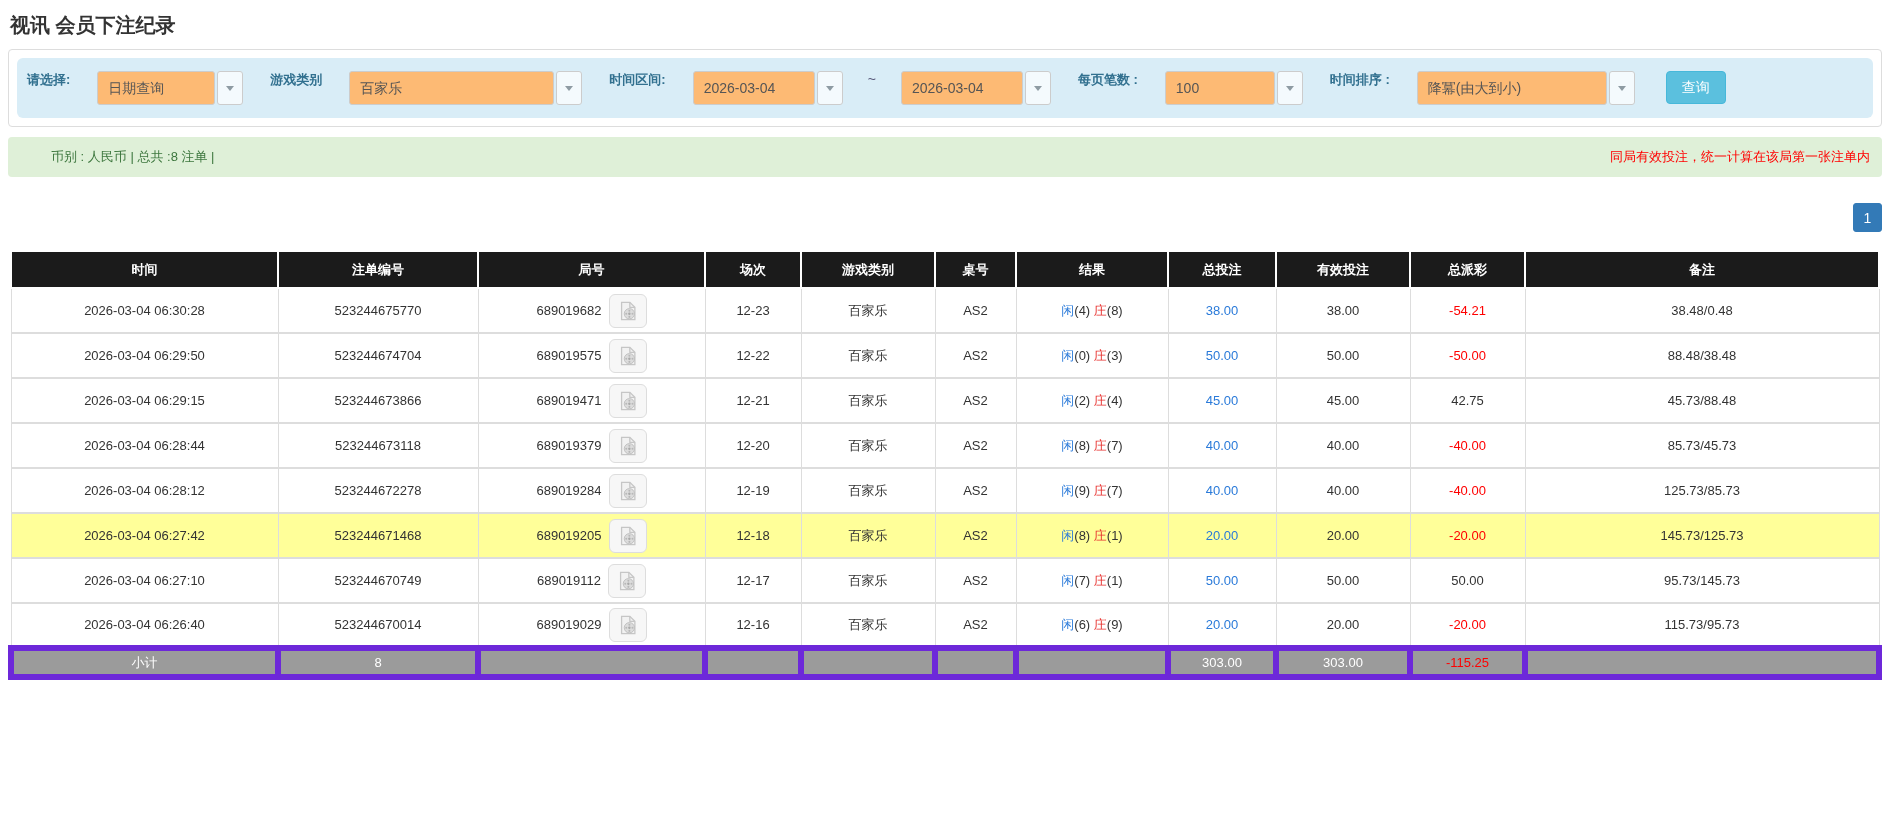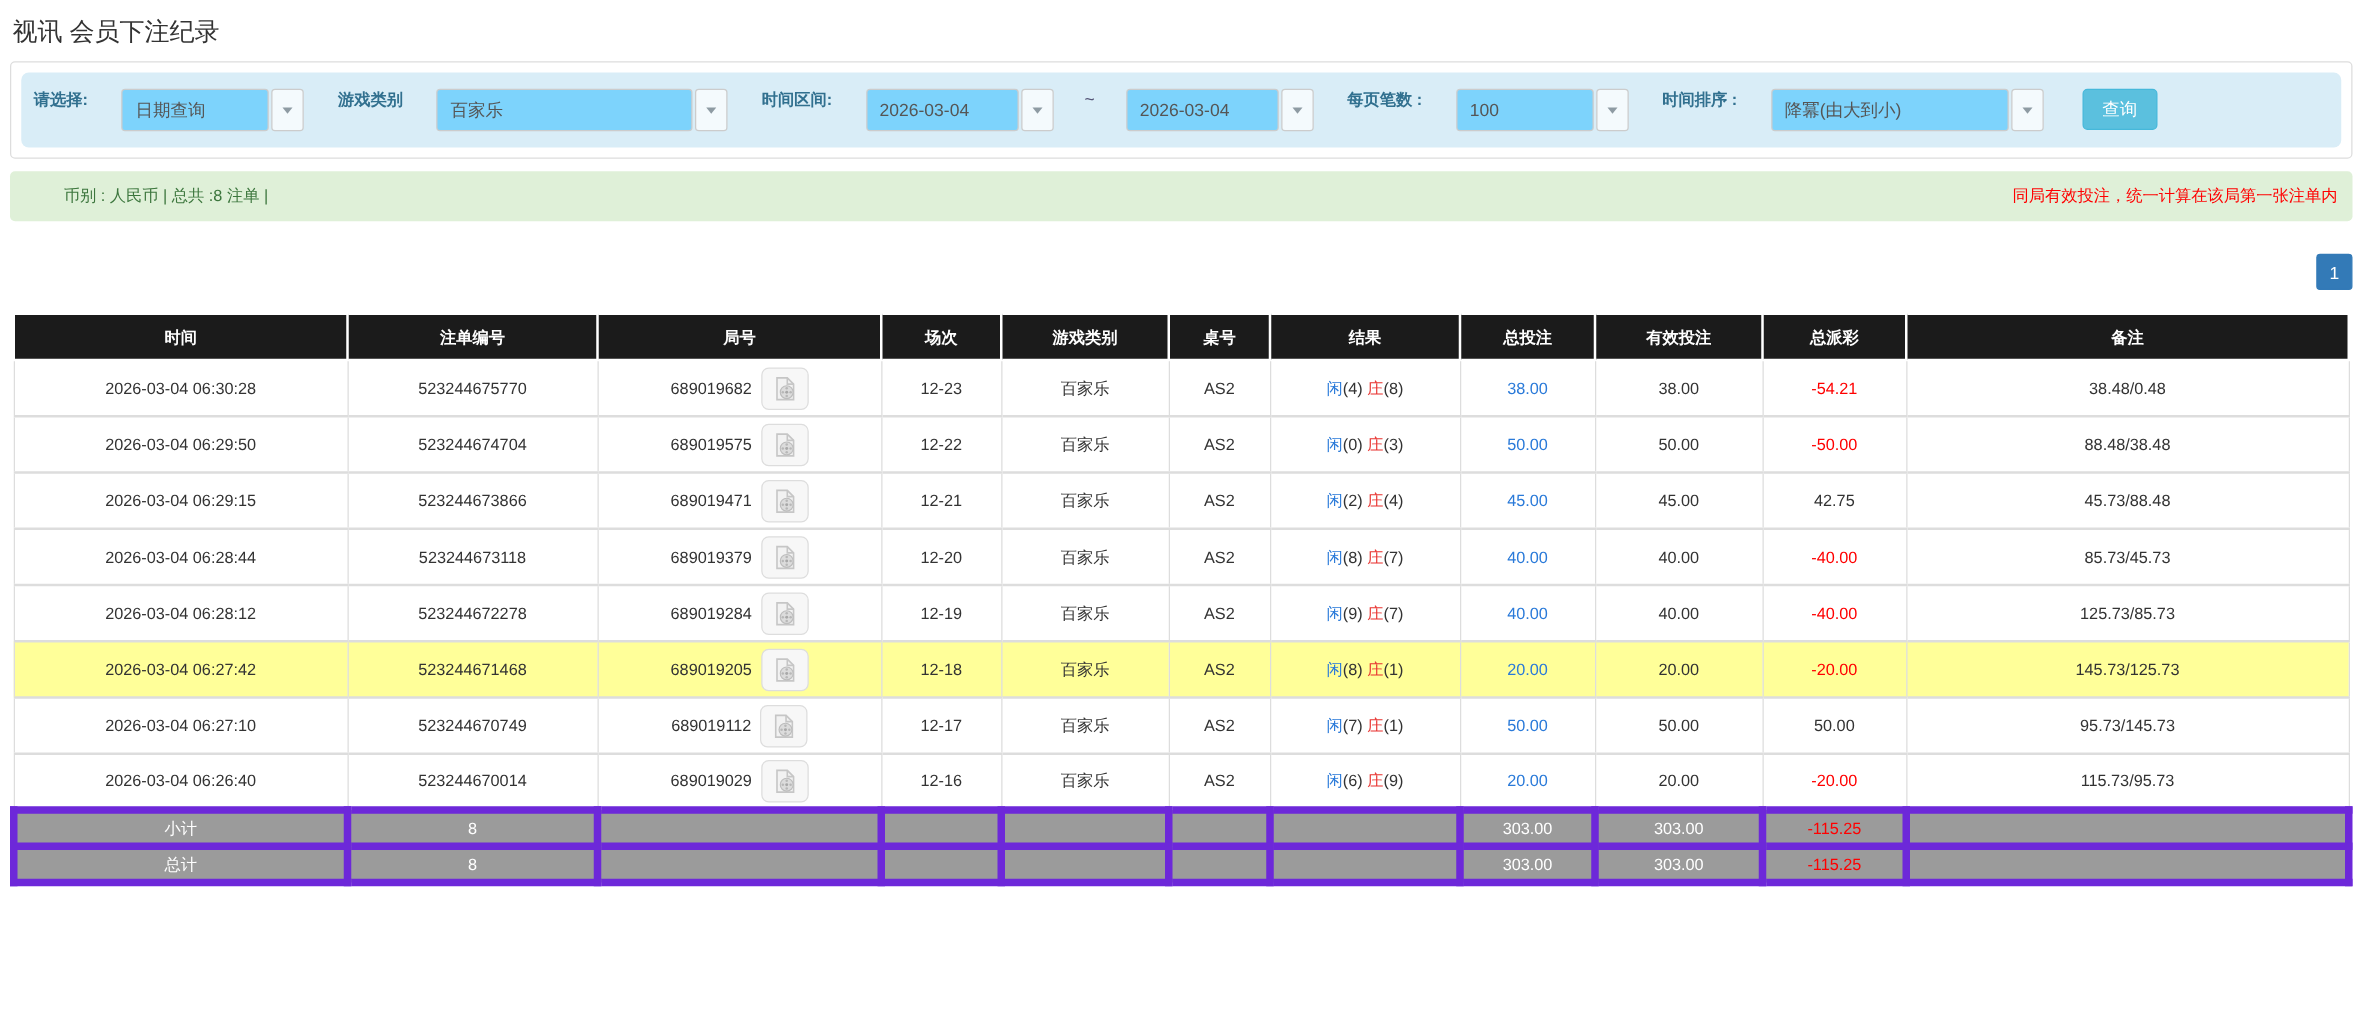--- a/index.html
+++ b/index.html
@@ -18,36 +18,36 @@
   }
   *{box-sizing:border-box;}
   html,body{margin:0;padding:0;background:#fff;}
   body{
     width:1890px;height:820px;
     font-family:"Liberation Sans","DejaVu Sans",sans-serif;
     color:#333;overflow:hidden;
   }
   .page{padding:0 8px;}
   .page-title{
-    font-size:20px;font-weight:400;color:#333;
+    font-size:20px;font-weight:700;color:#333;
     margin:12px 0 10px 2px;
   }
   
   .filter-panel{
     border:1px solid #ddd;border-radius:4px;background:#fff;padding:8px;
   }
   .filter-bar{
     background:var(--panel-blue);border-radius:6px;
     display:flex;align-items:flex-start;gap:27px;
     padding:13px 10px;white-space:nowrap;
   }
   .f-label{font-size:13px;font-weight:bold;color:var(--label-blue);}
   .sel-group{display:flex;align-items:stretch;}
   .sel{
-    height:34px;line-height:32px;background:#7dd3fc;border:1px solid #ccc;border-radius:3px;
+    height:34px;line-height:32px;background:#fdba74;border:1px solid #ccc;border-radius:3px;
     padding:0 10px;font-size:14px;color:#555;overflow:hidden;
   }
   .caret-btn{
     width:26px;height:34px;margin-left:2px;border:1px solid #ccc;border-radius:3px;
     background:#f4fafd;display:flex;align-items:center;justify-content:center;cursor:pointer;
   }
   .caret{
     width:0;height:0;border-left:4px solid transparent;border-right:4px solid transparent;
     border-top:5px solid #8e9ba3;
   }
@@ -457,29 +457,16 @@
     <td></td>
     <td></td>
     <td></td>
     <td></td>
     <td></td>
     <td>303.00</td>
     <td>303.00</td>
     <td class="neg">-115.25</td>
     <td></td>
   </tr>
-        <tr class="summary">
-    <td>总计</td>
-    <td>8</td>
-    <td></td>
-    <td></td>
-    <td></td>
-    <td></td>
-    <td></td>
-    <td>303.00</td>
-    <td>303.00</td>
-    <td class="neg">-115.25</td>
-    <td></td>
-  </tr>
       </tbody>
   </table>
 
 </div>
 
 </body></html>

